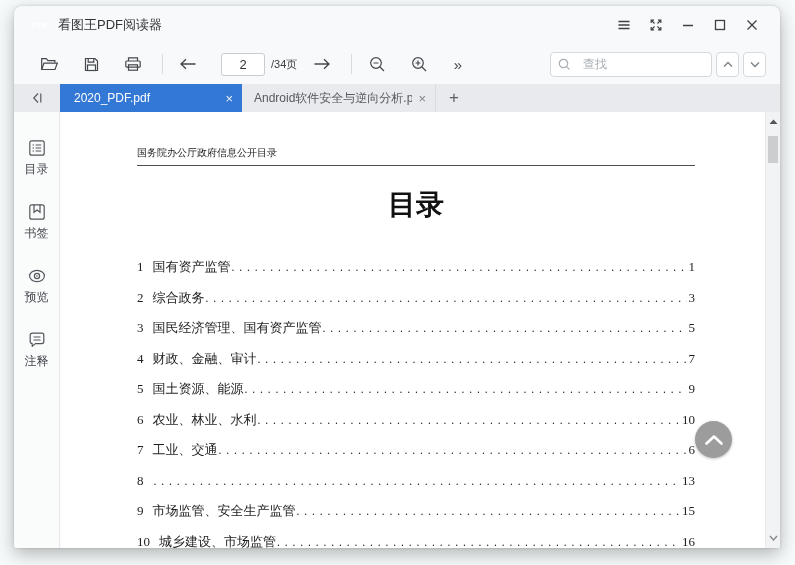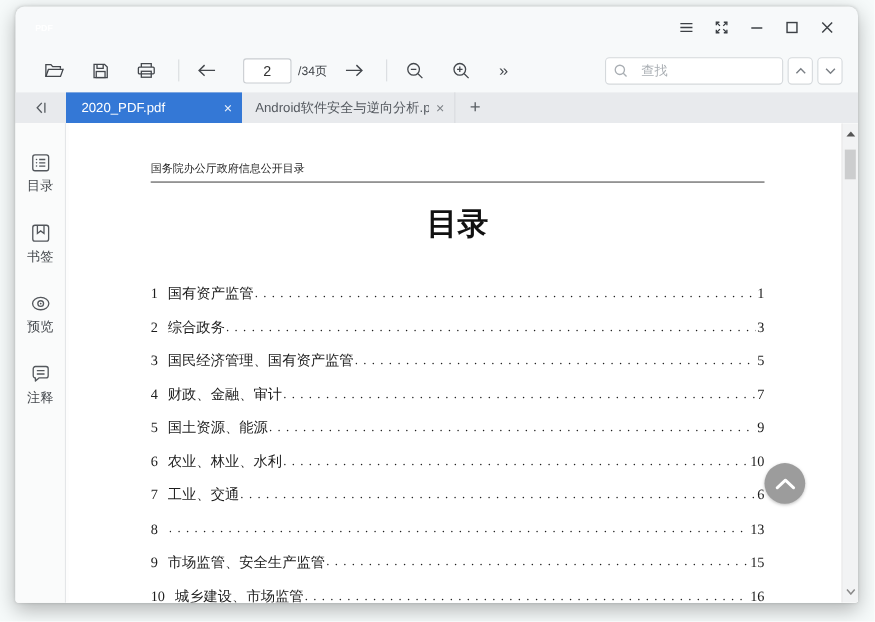--- a/index.html
+++ b/index.html
@@ -48,21 +48,21 @@
   .search-box input::placeholder { color:#a9aeb3; }
   .search-nav {
     width:23px; height:25px; background:#fff; border:1px solid #d5d9dc; border-radius:4px;
     display:flex; align-items:center; justify-content:center; color:#7a7f85; margin-left:4px;
   }
 
   
   .tabbar { height:28px; background:#e8eaed; display:flex; align-items:stretch; flex:none; }
   .tab-collapse { width:46px; display:flex; align-items:center; justify-content:center; color:#565b60; flex:none; }
   .tab { display:flex; align-items:center; font-size:12px; overflow:hidden; }
-  .tab.active { width:160px; background:#3478d6; color:#fff; padding:0 9px 0 14px; flex:none; }
+  .tab.active { width:182px; background:#3478d6; color:#fff; padding:0 9px 0 14px; flex:none; }
   .tab.inactive { width:194px; color:#555a60; padding:0 9px 0 12px; border-right:1px solid #d9dbde; flex:none; }
   .tab-label { flex:1; overflow:hidden; white-space:nowrap; }
   .tab-close { margin-left:6px; font-size:13px; line-height:1; opacity:.9; flex:none; }
   .tab.inactive .tab-close { color:#73787d; }
   .tab-add { width:36px; display:flex; align-items:center; justify-content:center; color:#5a5f64; font-size:17px; font-weight:300; }
 
   
   .main { flex:1; display:flex; min-height:0; background:#fff; position:relative; }
   .sidebar {
     width:46px; flex:none; background:#fafbfb; border-right:1px solid #e4e6e8;
@@ -104,20 +104,21 @@
     box-shadow:0 1px 3px rgba(0,0,0,.25);
   }
 </style>
 </head>
 <body>
 
 <div class="window">
 
   <div class="titlebar">
     <div class="app-icon">PDF</div>
+    <div class="app-title">看图王PDF阅读器</div>
     <div class="tb-controls">
       <div class="tb-btn">
         <svg width="16" height="16" viewBox="0 0 16 16">
             <path d="M2.5 4.5h11M2.5 8h11M2.5 11.5h11" stroke="currentColor" stroke-width="1.3" fill="none"></path>
           </svg>
       </div>
       <div class="tb-btn">
         <svg width="16" height="16" viewBox="0 0 16 16" stroke="currentColor" stroke-width="1.2" fill="none">
           <path d="M3.2 3.2l3.3 3.3M12.8 12.8L9.5 9.5M12.8 3.2L9.5 6.5M3.2 12.8l3.3-3.3"></path>
           <path d="M3.2 6V3.2H6M10 3.2h2.8V6M12.8 10v2.8H10M6 12.8H3.2V10"></path>

